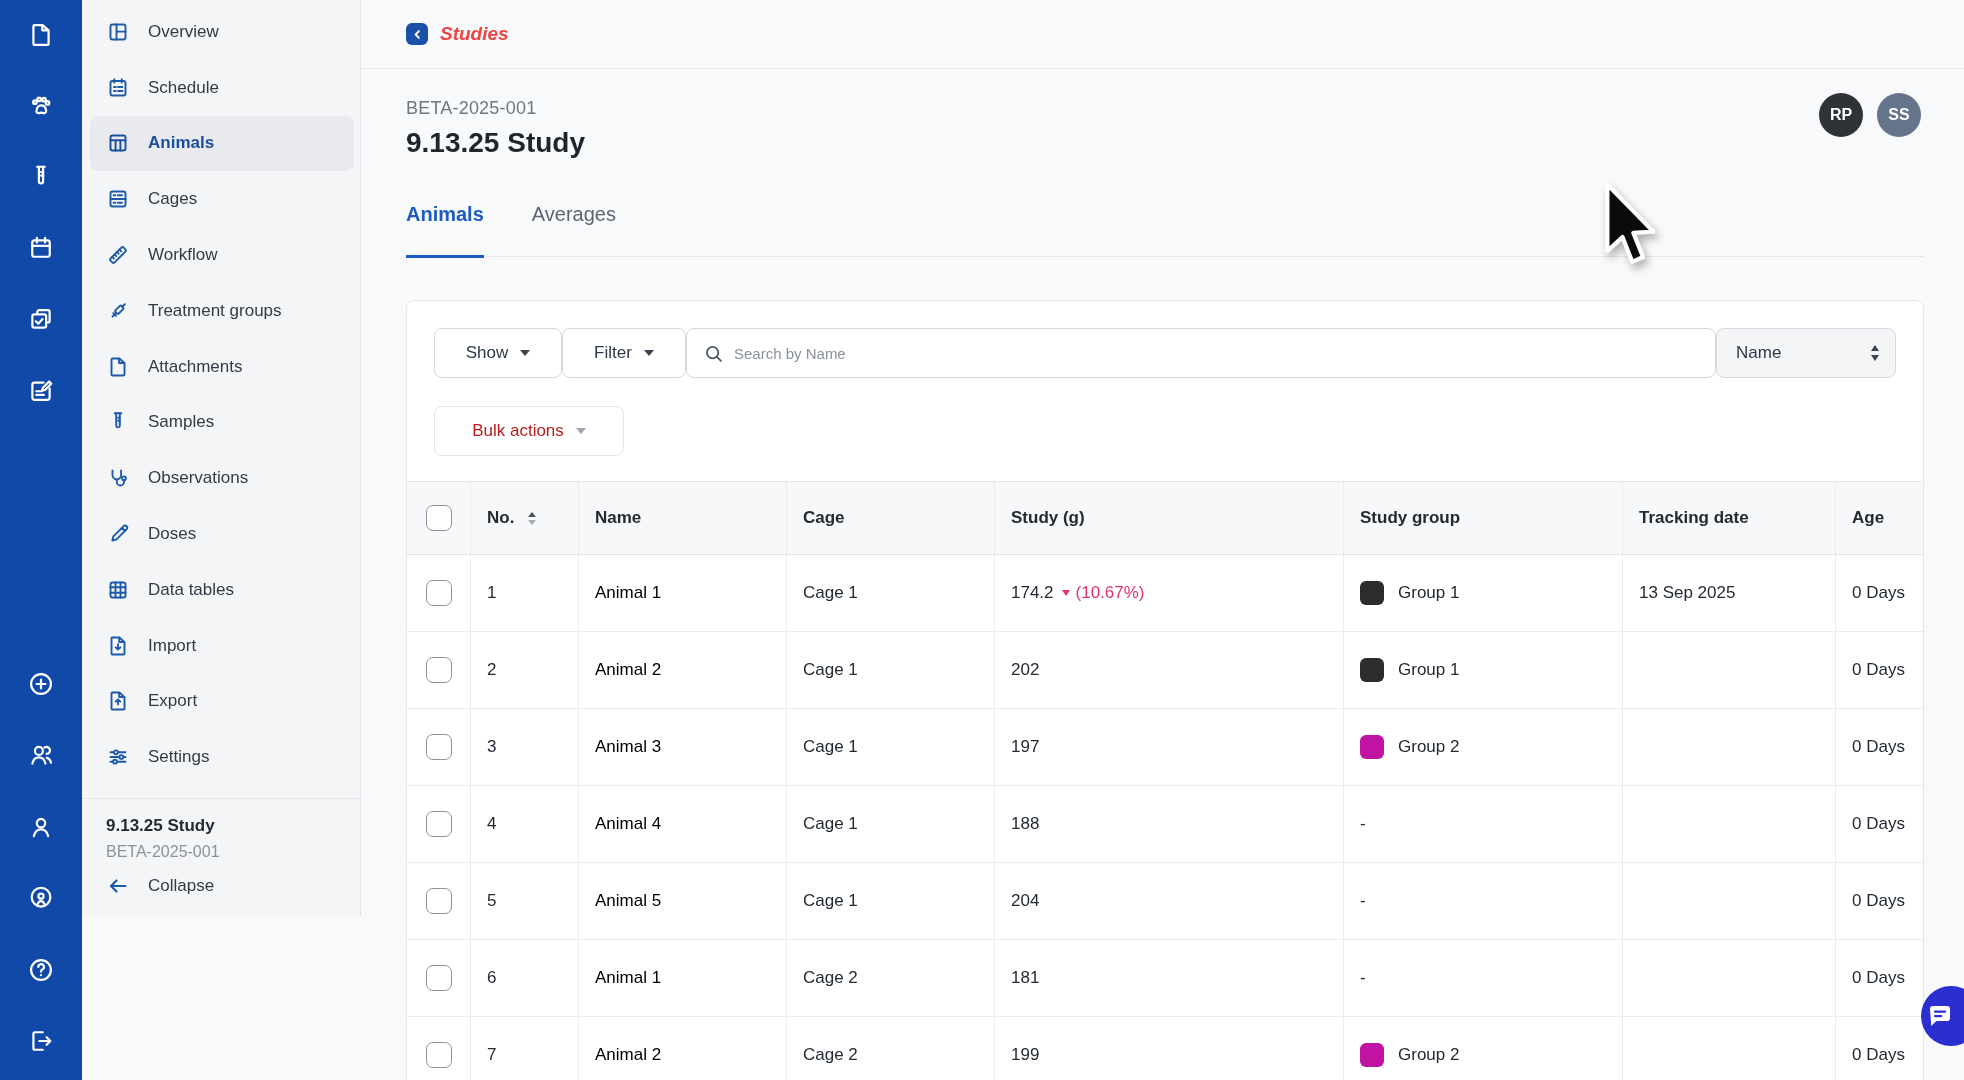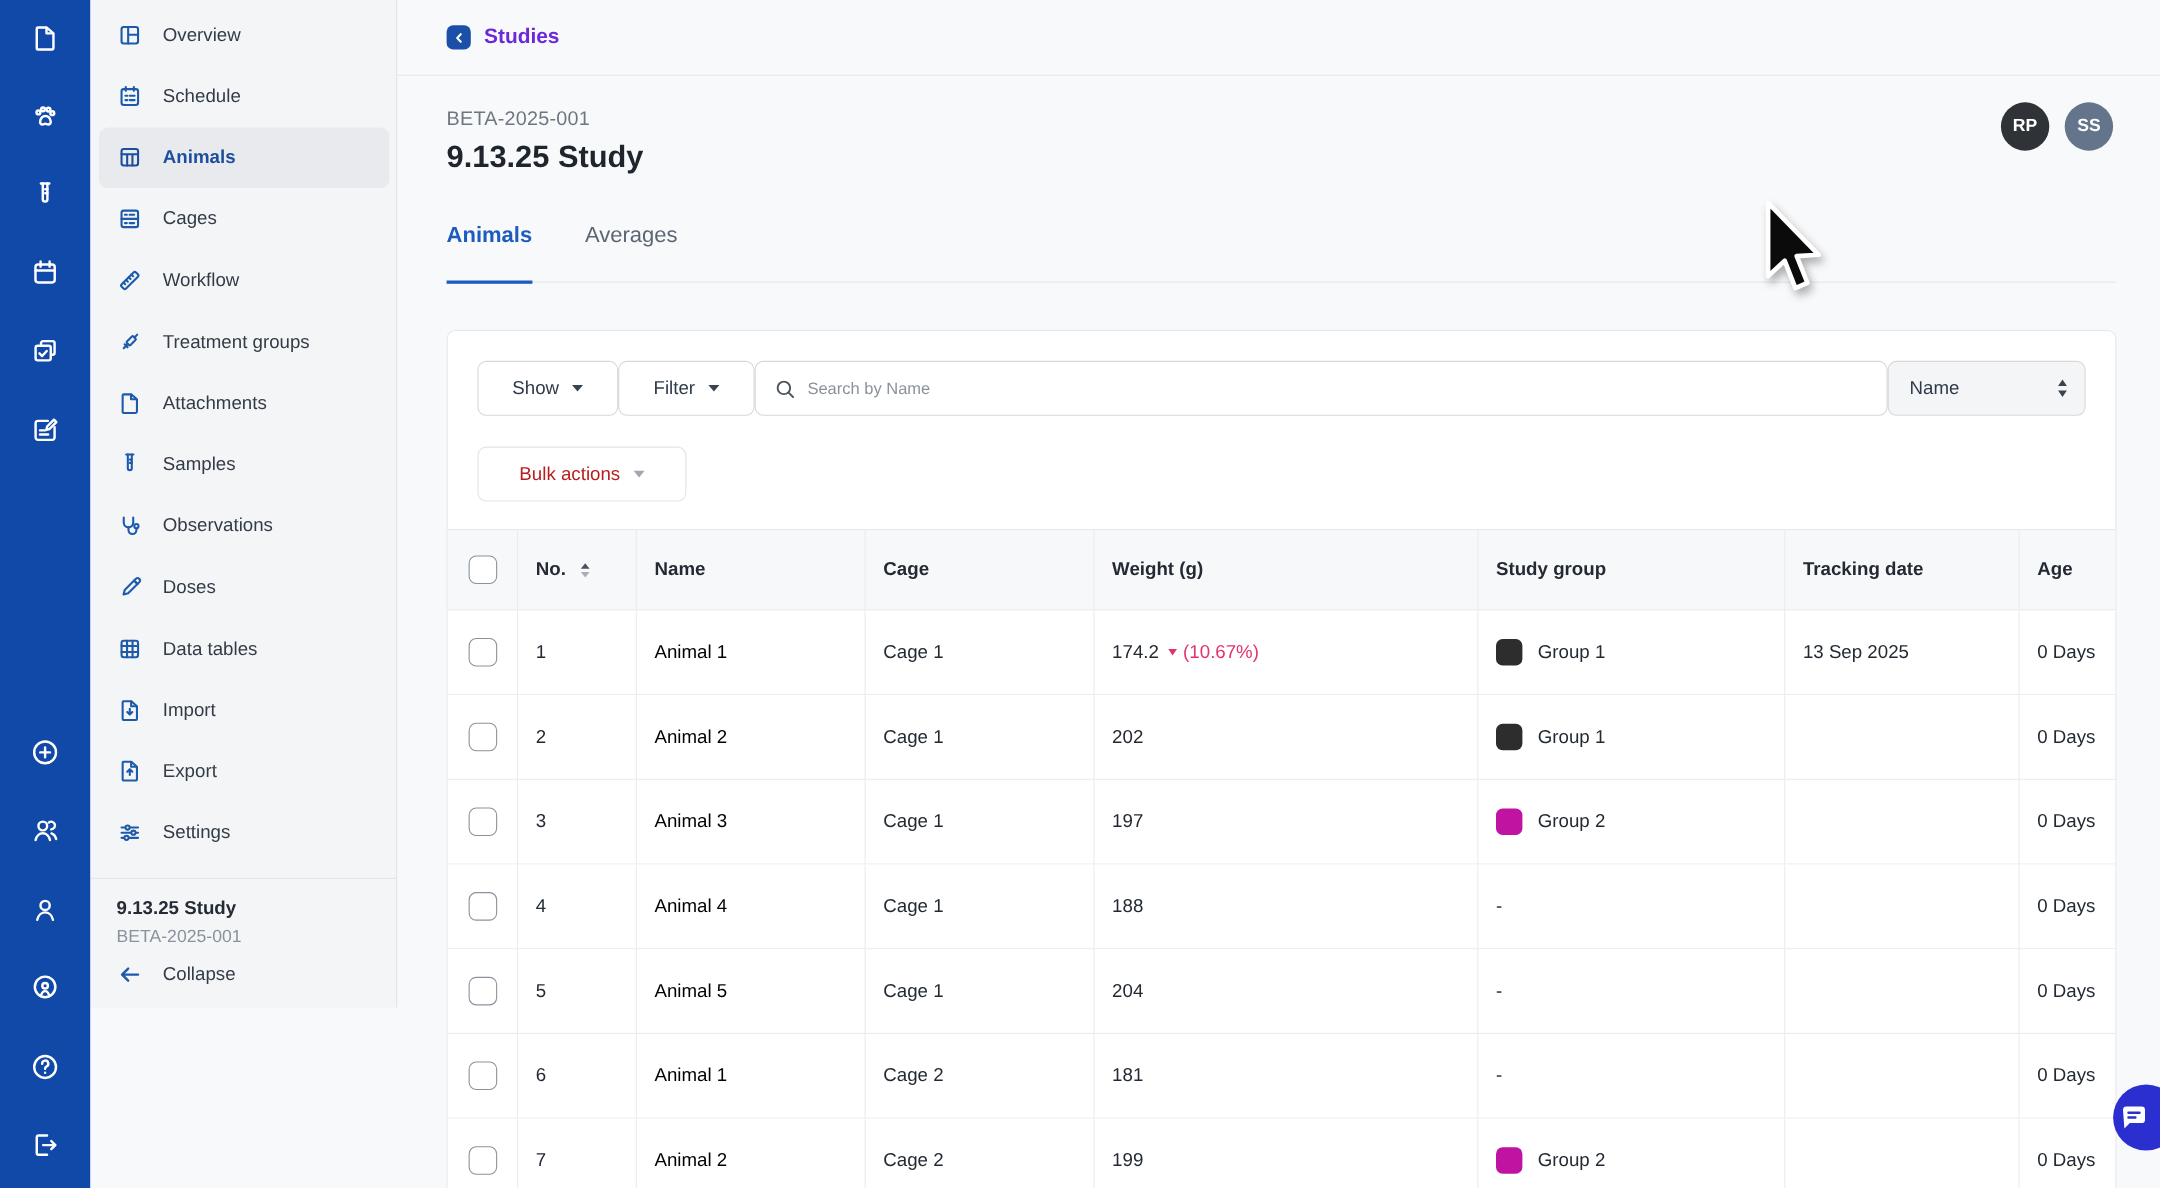--- a/index.html
+++ b/index.html
@@ -34,21 +34,21 @@
   .collapse .c-icon { width:24px; height:24px; color:#1D5AA9; }
   .collapse .c-icon svg { width:24px; height:24px; }
   .collapse .c-label { font-size:17px; color:#323B46; }
 
   
   .main { position:absolute; left:361px; top:0; width:1603px; height:1080px; }
   .topbar { height:69px; border-bottom:1px solid #E5E7EA; display:flex; align-items:center; padding-left:45px; }
   .crumb { display:flex; align-items:center; gap:12px; cursor:pointer; }
   .crumb-chip { width:22px; height:22px; border-radius:6px; background:#1B50A8; display:flex; align-items:center; justify-content:center; }
   .crumb-chip svg { width:15px; height:15px; }
-  .crumb-label { font-size:19px; font-weight:700; color:#6d28d9; }
+  .crumb-label { font-size:19px; font-weight:700; color:#ef4444;font-style:italic; }
 
   .head { padding:29px 0 0 45px; }
   .head .code { font-size:18px; color:#6E7781; letter-spacing:.2px; }
   .head .title { font-size:28px; font-weight:600; color:#1F252D; margin-top:8px; }
 
   .avatar { position:absolute; top:93px; width:44px; height:44px; border-radius:50%;
     display:flex; align-items:center; justify-content:center; color:#fff; font-size:16px; font-weight:600; cursor:pointer; }
 
   .tabs-row { margin:44px 40px 0 45px; border-bottom:1px solid #E5E7EA; display:flex; gap:48px; }
   .tab { font-size:20px; padding-bottom:29px; border-bottom:3px solid transparent; margin-bottom:-2px; cursor:pointer; color:#5C6673; }
@@ -409,21 +409,21 @@
           </div>
           <div class="td">
             <span>No.</span>
             <span class="sort-ind">
               <span class="u"></span>
               <span class="d"></span>
             </span>
           </div>
           <div class="td">Name</div>
           <div class="td">Cage</div>
-          <div class="td">Weight (g)</div>
+          <div class="td">Study (g)</div>
           <div class="td">Study group</div>
           <div class="td">Tracking date</div>
           <div class="td">Age</div>
         </div>
         <div class="tr body-row">
           <div class="td center">
             <span class="checkbox"></span>
           </div>
           <div class="td">1</div>
           <div class="td">

